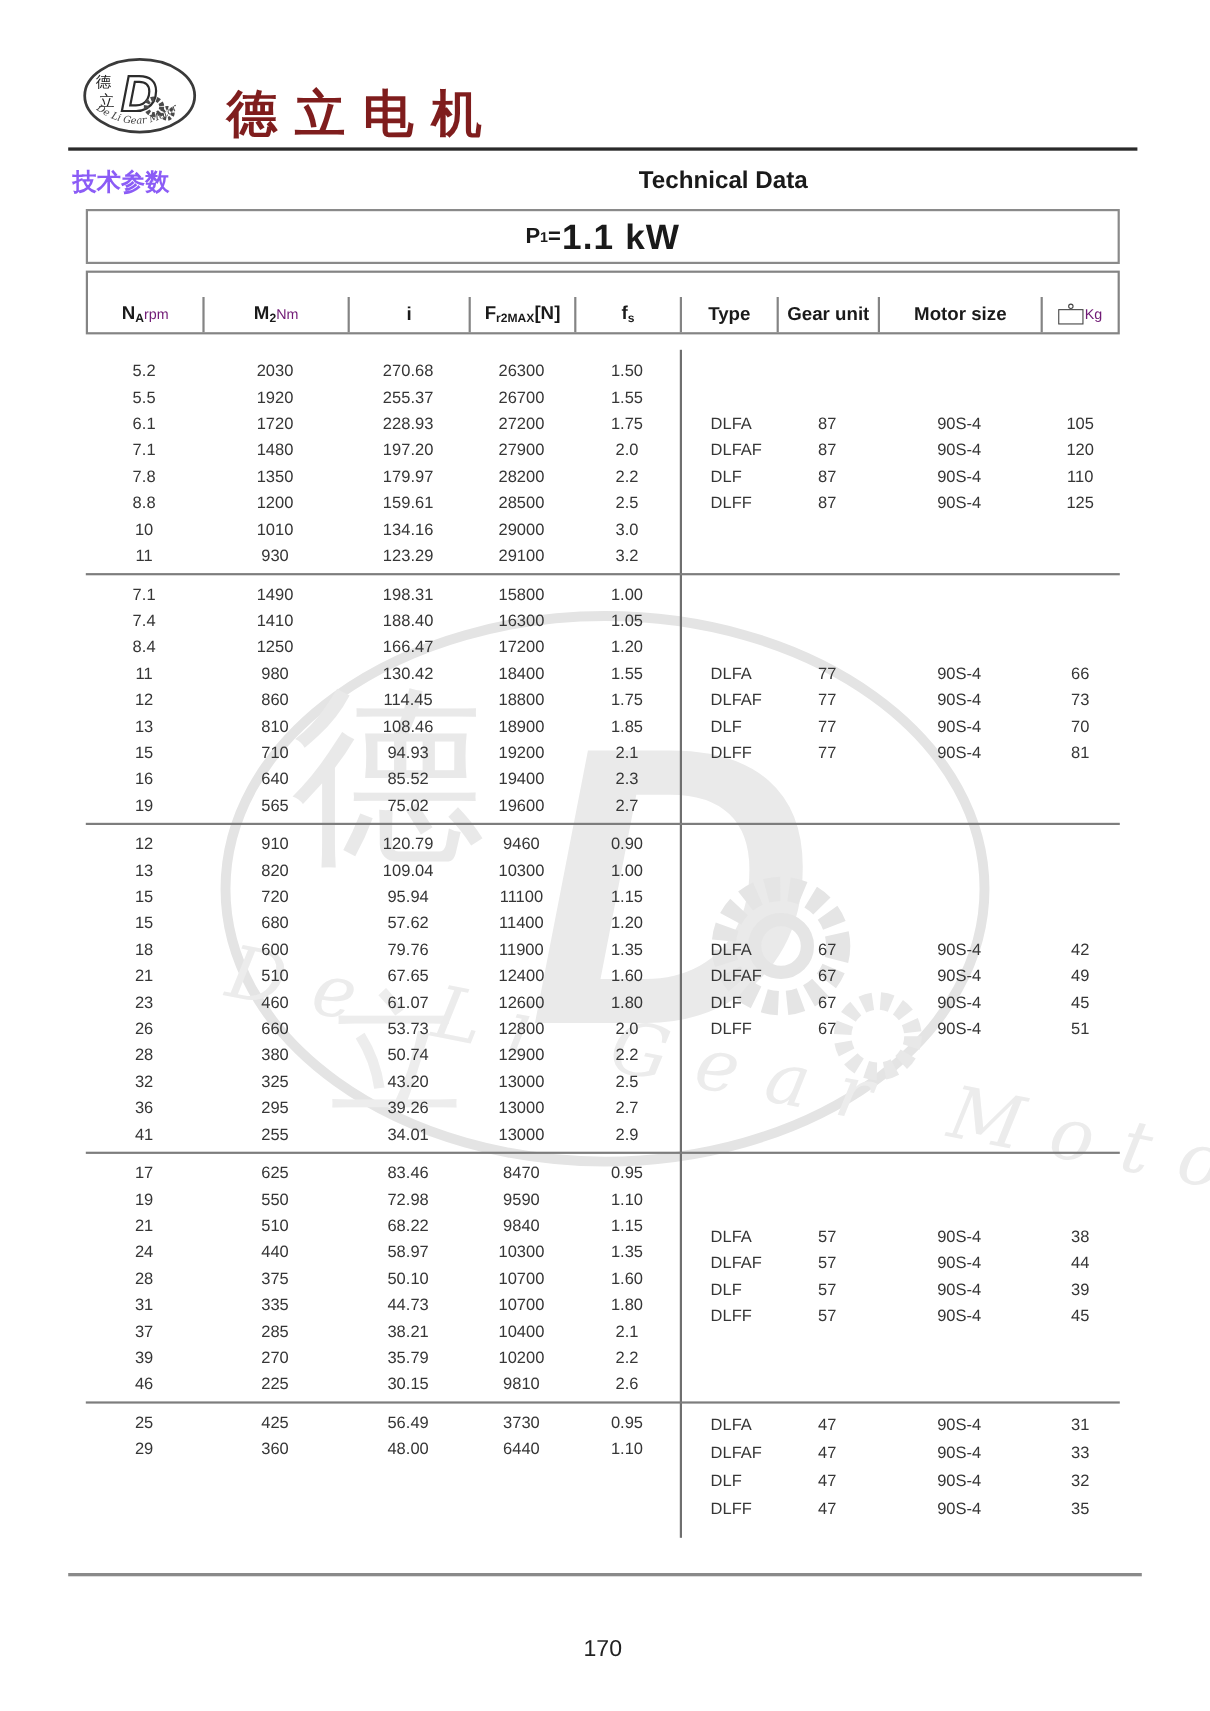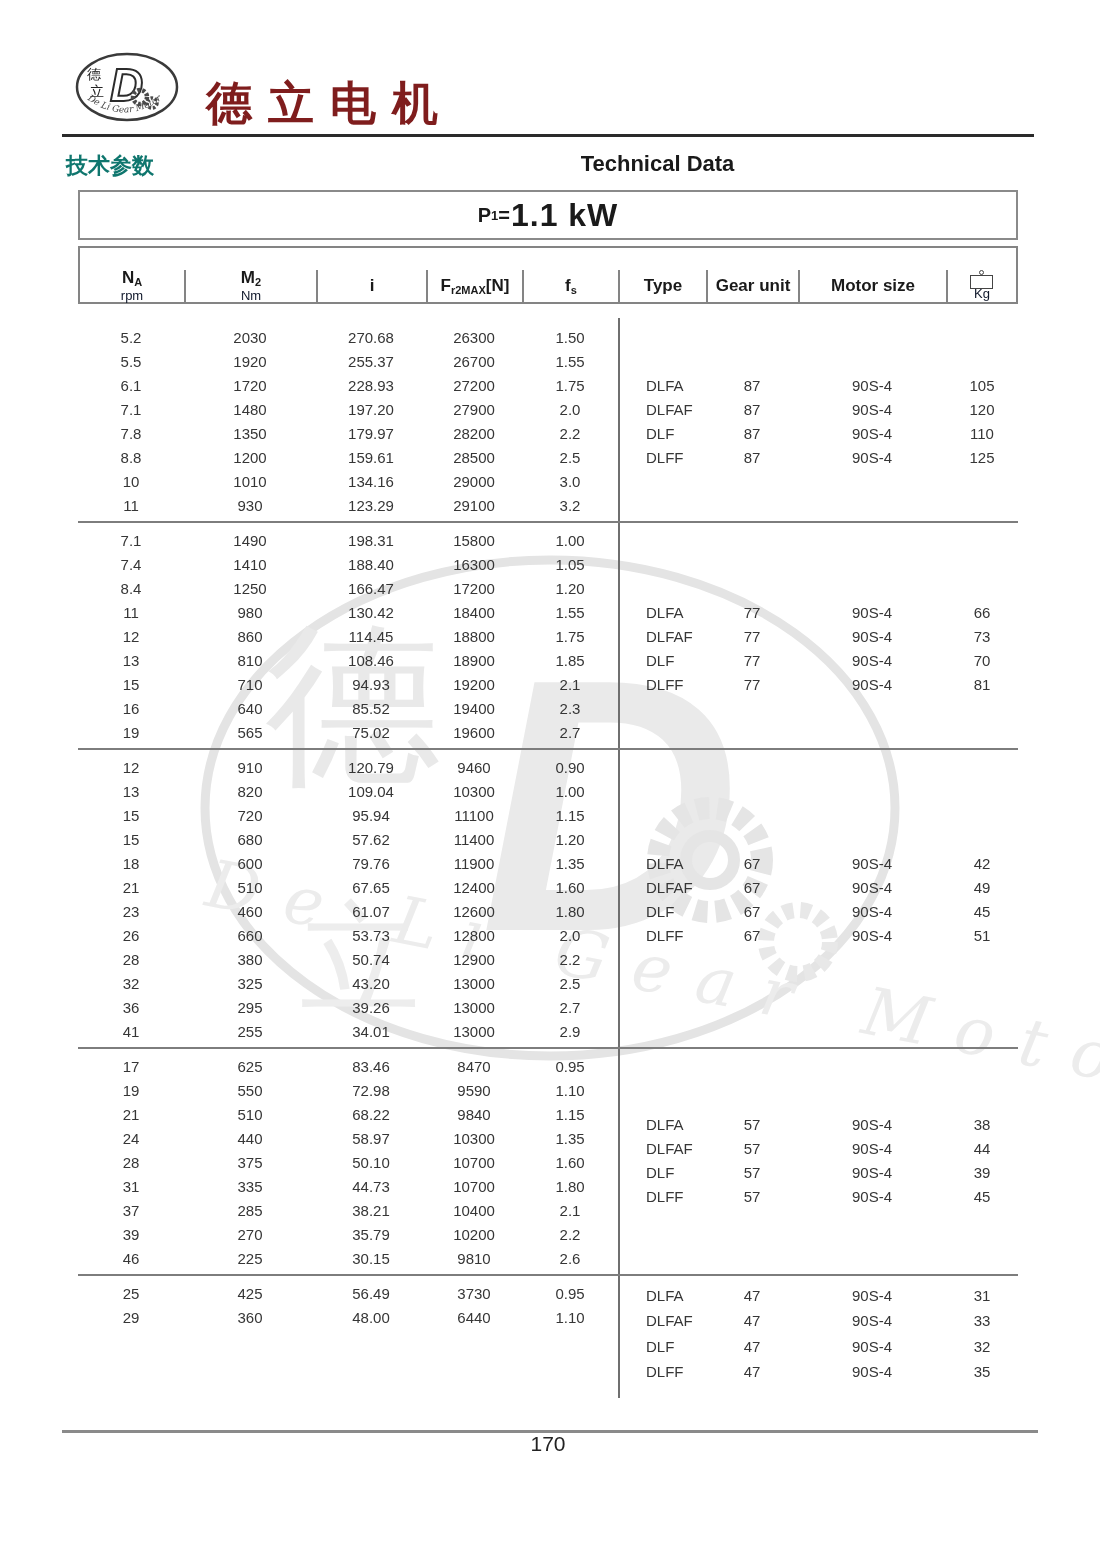--- a/index.html
+++ b/index.html
@@ -18,46 +18,46 @@
   .content{position:relative; z-index:1;}
   
   .brand-row{display:flex; align-items:flex-end; margin:50px 0 0 74px; height:78px;}
   .brand-title{
     font-family:"DejaVu Serif", serif; font-weight:bold; font-size:46px; color:#7f1d1d;
     letter-spacing:16px; margin:0 0 2px 24px; line-height:1;
   }
   .rule{margin:6px 0 0 62px; width:972px; height:3px; background:#2a2a2a;}
   
   .titles{position:relative; margin:14px 0 0 66px; width:968px; height:30px;}
-  .t-cn{font-size:22px; font-weight:bold; color:#0f766e;}
+  .t-cn{font-size:22px; font-weight:bold; color:#8b5cf6;}
   .t-en{position:absolute; left:0; right:0; top:0; text-align:center; padding-left:215px;
         font-size:22px; font-weight:bold; color:#1a1a1a;}
   
   .p1box{
     margin:9px 0 0 78px; width:940px; height:50px; box-sizing:border-box;
     border:2px solid #8a8a8a; display:flex; align-items:center; justify-content:center;
     color:#1a1a1a;
   }
   .p1-sym{font-size:20px; font-weight:bold;}
   .p1-sub{font-size:13px; font-weight:bold; vertical-align:-4px;}
   .p1-val{font-size:32px; font-weight:bold; letter-spacing:1px; margin-left:1px;}
   
   .thead{
     display:flex; margin:6px 0 0 78px; width:940px; box-sizing:border-box;
     border:2px solid #848484; height:58px;
   }
   .th{
     box-sizing:border-box; border-right:2px solid #848484; display:flex;
-    flex-direction:column; align-items:center; justify-content:center;
+    flex-direction:row; align-items:center; justify-content:center;
     color:#1a1a1a; line-height:1.15;margin-top:22px;
   }
   .th:last-child{border-right:none; flex:1;border-radius:11px;}
   .th-main{font-size:17px; font-weight:bold;}
   .th-sub{font-size:11px; font-weight:bold; vertical-align:-3px;}
-  .th-unit{font-size:13px; font-weight:normal; color:#0f172a;}
+  .th-unit{font-size:13px; font-weight:normal; color:#701a75;}
   .w-na{width:106px}.w-m2{width:132px}.w-i{width:110px}.w-fr2{width:96px}.w-fs{width:96px}
   .w-type{width:88px}.w-gear{width:92px}.w-motor{width:148px}.w-kg{width:72px}
   .kg-icon{width:24px; height:20px; position:relative; margin-bottom:1px;}
   .kg-icon .knob{position:absolute; left:9px; top:0; width:5px; height:5px; border:1.2px solid #444; border-radius:50%; box-sizing:border-box;}
   .kg-icon .body{position:absolute; left:0; top:5px; width:23px; height:14px; border:1.5px solid #444; box-sizing:border-box;}
   
   .blocks{position:relative; margin:16px 0 0 78px; width:940px;}
   .block{position:relative; padding:5px 0 4px 0; border-bottom:2px solid #7d7d7d;}
   .block.last{border-bottom:none; min-height:112px;}
   .drow{display:flex; height:24px; align-items:center;}
@@ -66,21 +66,21 @@
   .type-rows{position:absolute; left:540px; width:400px;}
   .trow{display:flex; align-items:center; height:24px;}
   .tcell{font-size:15px; color:#363636;}
   .c-type{width:88px; text-align:left; padding-left:28px; box-sizing:border-box;}
   .c-gear{width:92px; text-align:center;}
   .c-motor{width:148px; text-align:center;}
   .c-kg{width:72px; text-align:center;}
   .vdivider{position:absolute; left:618px; top:318px; width:2px; height:1080px; background:#6f6f6f;}
   
   .bottom-line{position:absolute; left:62px; top:1430px; width:976px; height:3px; background:#8a8a8a;}
-  .page-number{position:absolute; left:78px; top:1432px; width:940px; text-align:center;
+  .page-number{position:absolute; left:78px; top:1487px; width:940px; text-align:center;
                font-size:21px; color:#222;}
 </style>
 </head>
 <body>
 
 <div class="page">
 
   <svg class="wm" width="800" height="560" viewBox="0 0 800 560" aria-hidden="true">
     <ellipse cx="400" cy="278" rx="345" ry="248" fill="none" stroke="#e4e4e4" stroke-width="9"></ellipse>
     <text x="115" y="235" font-family="DejaVu Serif, serif" font-size="175" fill="#e9e9e9">德</text>

